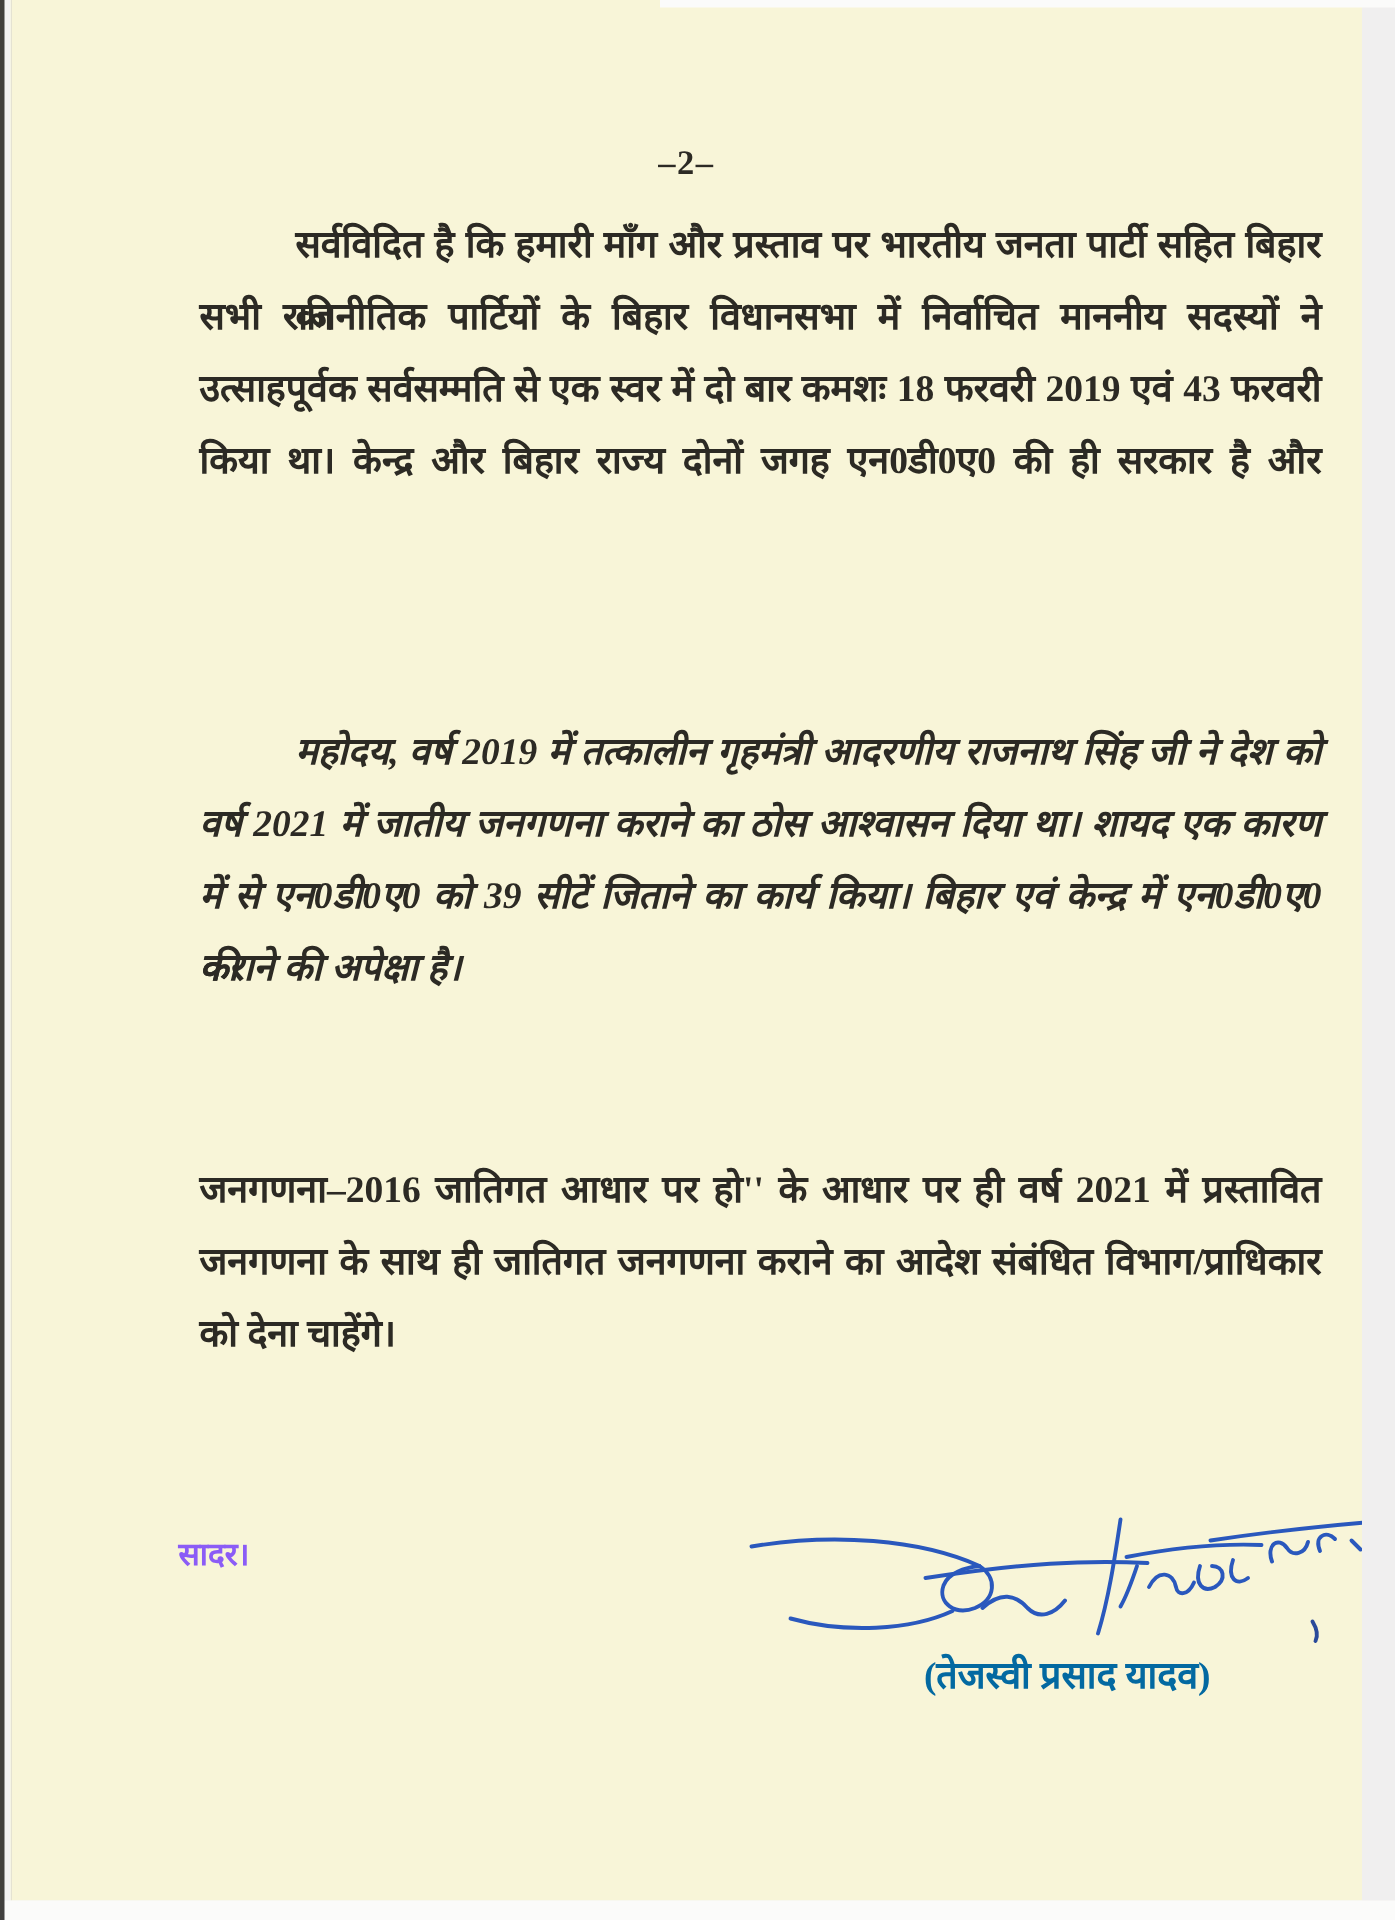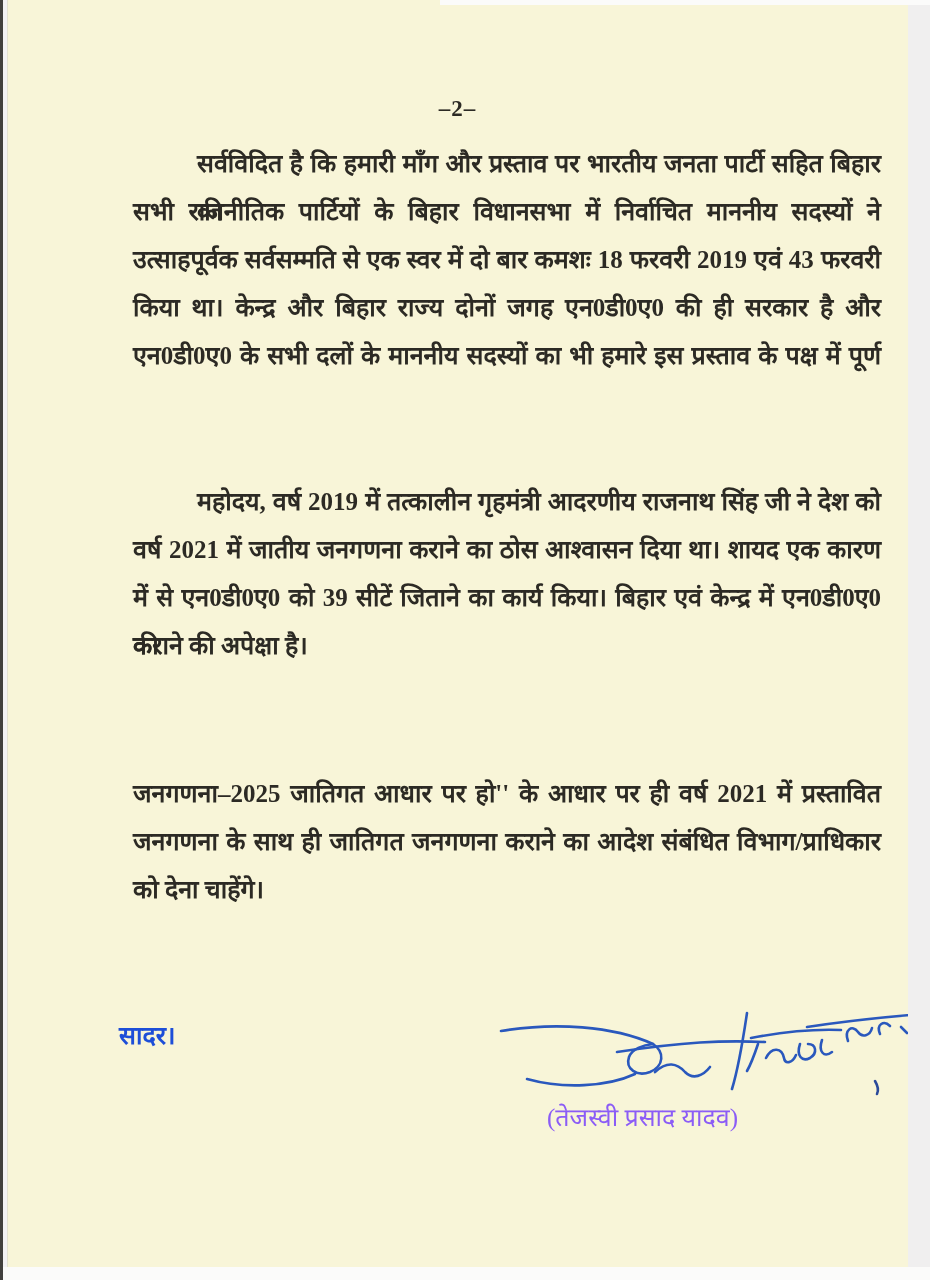--- a/index.html
+++ b/index.html
@@ -22,40 +22,40 @@
     position:absolute;left:0;top:96px;width:100%;
     text-align:center;font-size:23px;font-weight:700;color:#2c2a24;
     letter-spacing:1px;
   }
   .textblock{
     position:absolute;left:126px;top:0;width:748px;
     color:#2c2a24;
   }
   .para{position:absolute;left:0;width:748px;}
   .p1{top:140px;}
-  .p2{top:478px;}
+  .p2{top:478px;font-style:italic;}
   .p3{top:770px;}
   .line{
     height:48px;line-height:48px;font-size:25px;font-weight:600;
     text-align:justify;text-align-last:justify;
     white-space:normal;overflow:visible;
   }
   .line.first{padding-left:64px;width:684px;}
   .line.last{text-align-last:left;}
   .closing{
     position:absolute;left:112px;top:1012px;
-    font-size:25px;font-weight:600;line-height:48px;color:#1d4ed8;
+    font-size:21px;font-weight:600;line-height:48px;color:#8b5cf6;
   }
   .signature-wrap{
     position:absolute;left:488px;top:1000px;width:420px;height:112px;
     z-index:2;
   }
   .signatory{
     position:absolute;left:540px;top:1098px;width:260px;
-    text-align:left;font-size:25px;font-weight:400;color:#8b5cf6;
+    text-align:right;font-size:25px;font-weight:700;color:#0369a1;
     line-height:40px;
   }
   .scan-bottom-strip{
     position:absolute;left:0;top:1267px;width:930px;height:13px;
     background:#fbfbfa;z-index:2;
   }
   .scan-right-strip{
     position:absolute;left:908px;top:0;width:22px;height:1280px;
     background:#f0efef;z-index:2;
   }
@@ -76,32 +76,31 @@
 
   <div class="page-number">–2–</div>
 
   <div class="textblock">
 
     <div class="para p1">
       <div class="line first">सर्वविदित है कि हमारी माँग और प्रस्ताव पर भारतीय जनता पार्टी सहित बिहार की</div>
       <div class="line">सभी राजनीतिक पार्टियों के बिहार विधानसभा में निर्वाचित माननीय सदस्यों ने</div>
       <div class="line">उत्साहपूर्वक सर्वसम्मति से एक स्वर में दो बार कमशः 18 फरवरी 2019 एवं 43 फरवरी</div>
       <div class="line">किया था। केन्द्र और बिहार राज्य दोनों जगह एन0डी0ए0 की ही सरकार है और</div>
-      <div class="line">एन0डी0ए0 के सभी दलों के माननीय सदस्यों का भी हमारे इस प्रस्ताव के पक्ष में पूर्ण</div>
     </div>
 
     <div class="para p2">
       <div class="line first">महोदय, वर्ष 2019 में तत्कालीन गृहमंत्री आदरणीय राजनाथ सिंह जी ने देश को</div>
       <div class="line">वर्ष 2021 में जातीय जनगणना कराने का ठोस आश्वासन दिया था। शायद एक कारण</div>
       <div class="line">में से एन0डी0ए0 को 39 सीटें जिताने का कार्य किया। बिहार एवं केन्द्र में एन0डी0ए0 की</div>
       <div class="line last">कराने की अपेक्षा है।</div>
     </div>
 
     <div class="para p3">
-      <div class="line">जनगणना–2025 जातिगत आधार पर हो'' के आधार पर ही वर्ष 2021 में प्रस्तावित</div>
+      <div class="line">जनगणना–2016 जातिगत आधार पर हो'' के आधार पर ही वर्ष 2021 में प्रस्तावित</div>
       <div class="line">जनगणना के साथ ही जातिगत जनगणना कराने का आदेश संबंधित विभाग/प्राधिकार</div>
       <div class="line last">को देना चाहेंगे।</div>
     </div>
 
   </div>
 
   <div class="closing">सादर।</div>
 
   <div class="signature-wrap">
     <svg width="420" height="112" viewBox="0 0 420 112" xmlns="http://www.w3.org/2000/svg">

